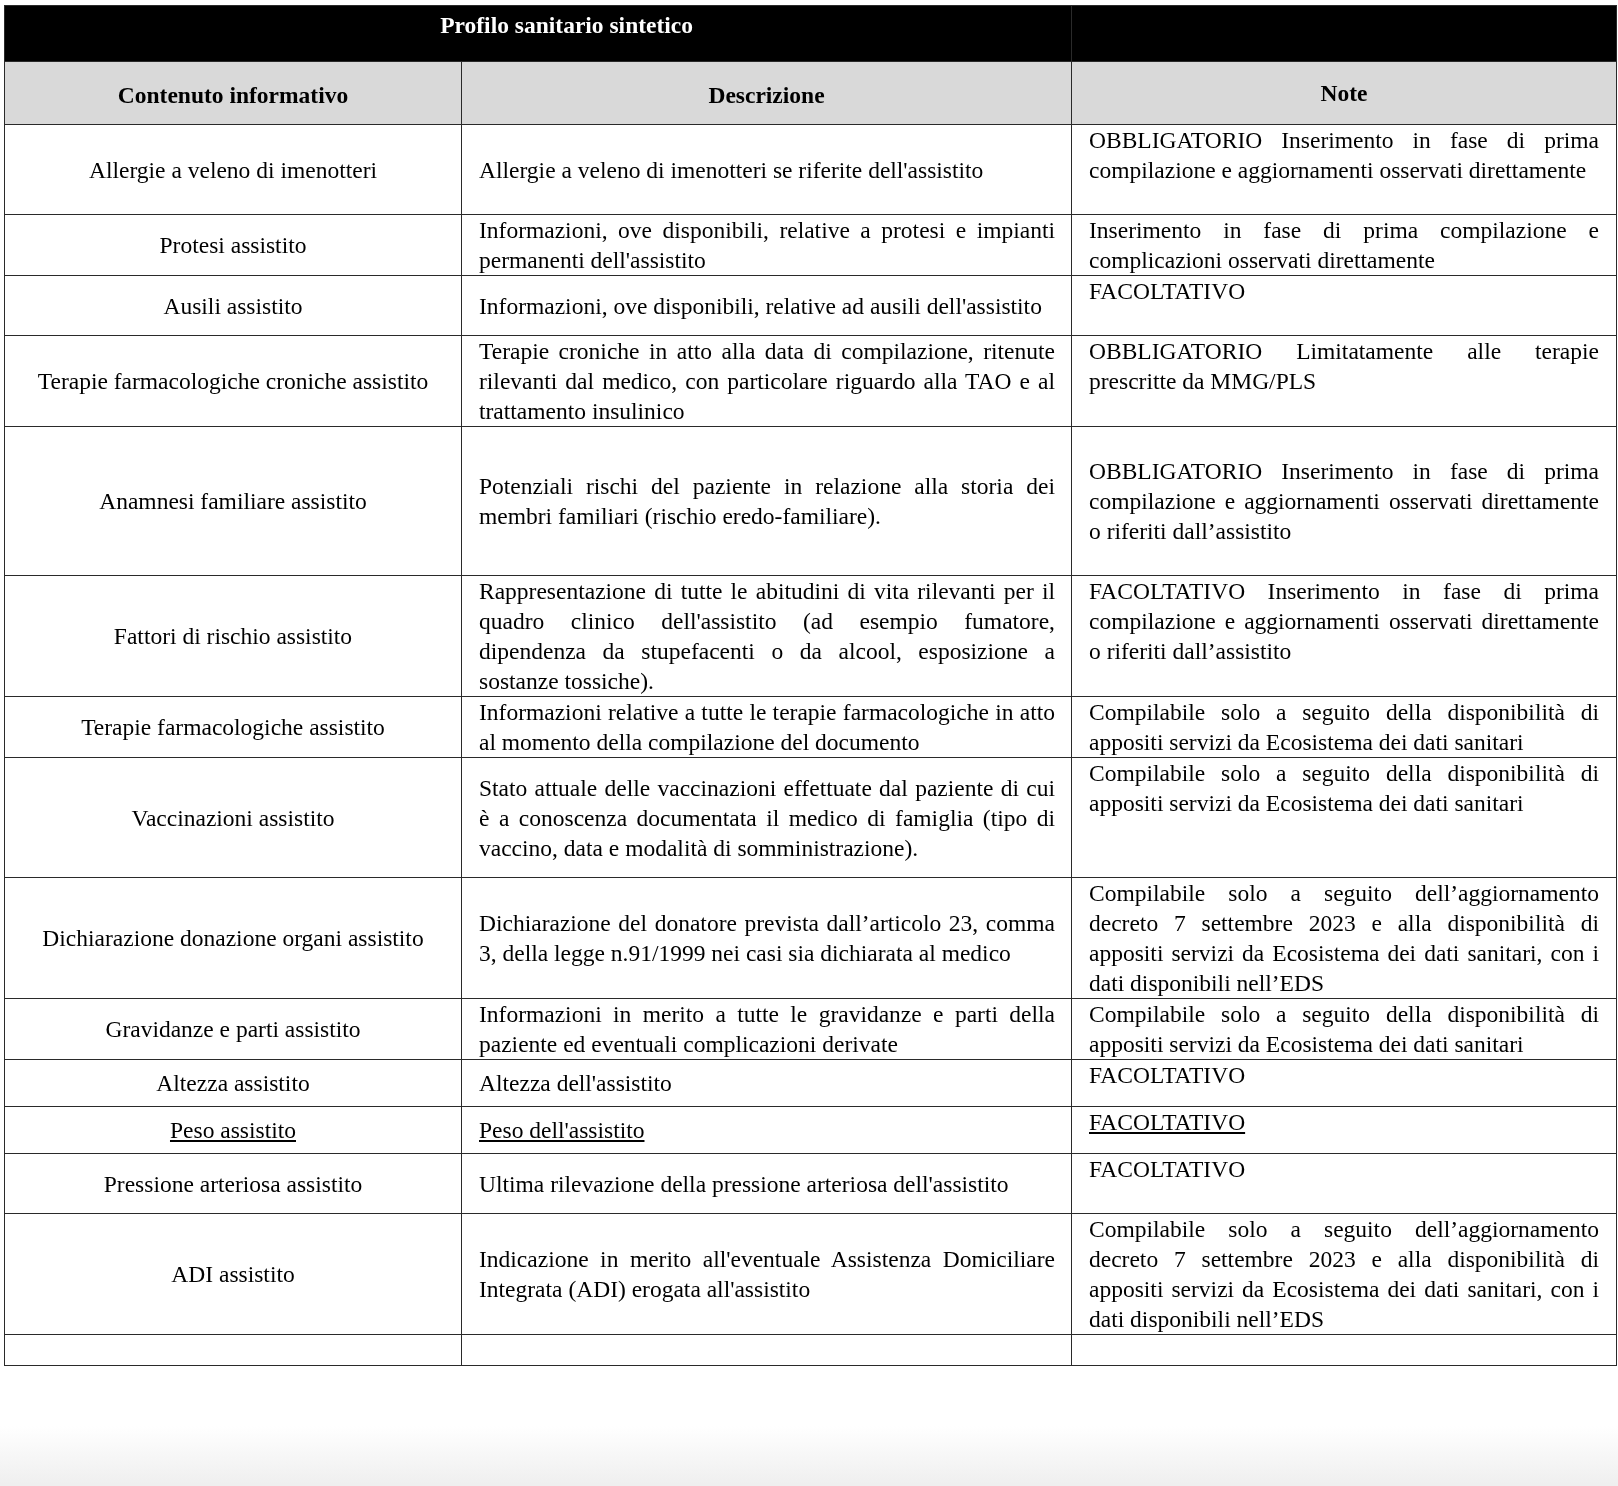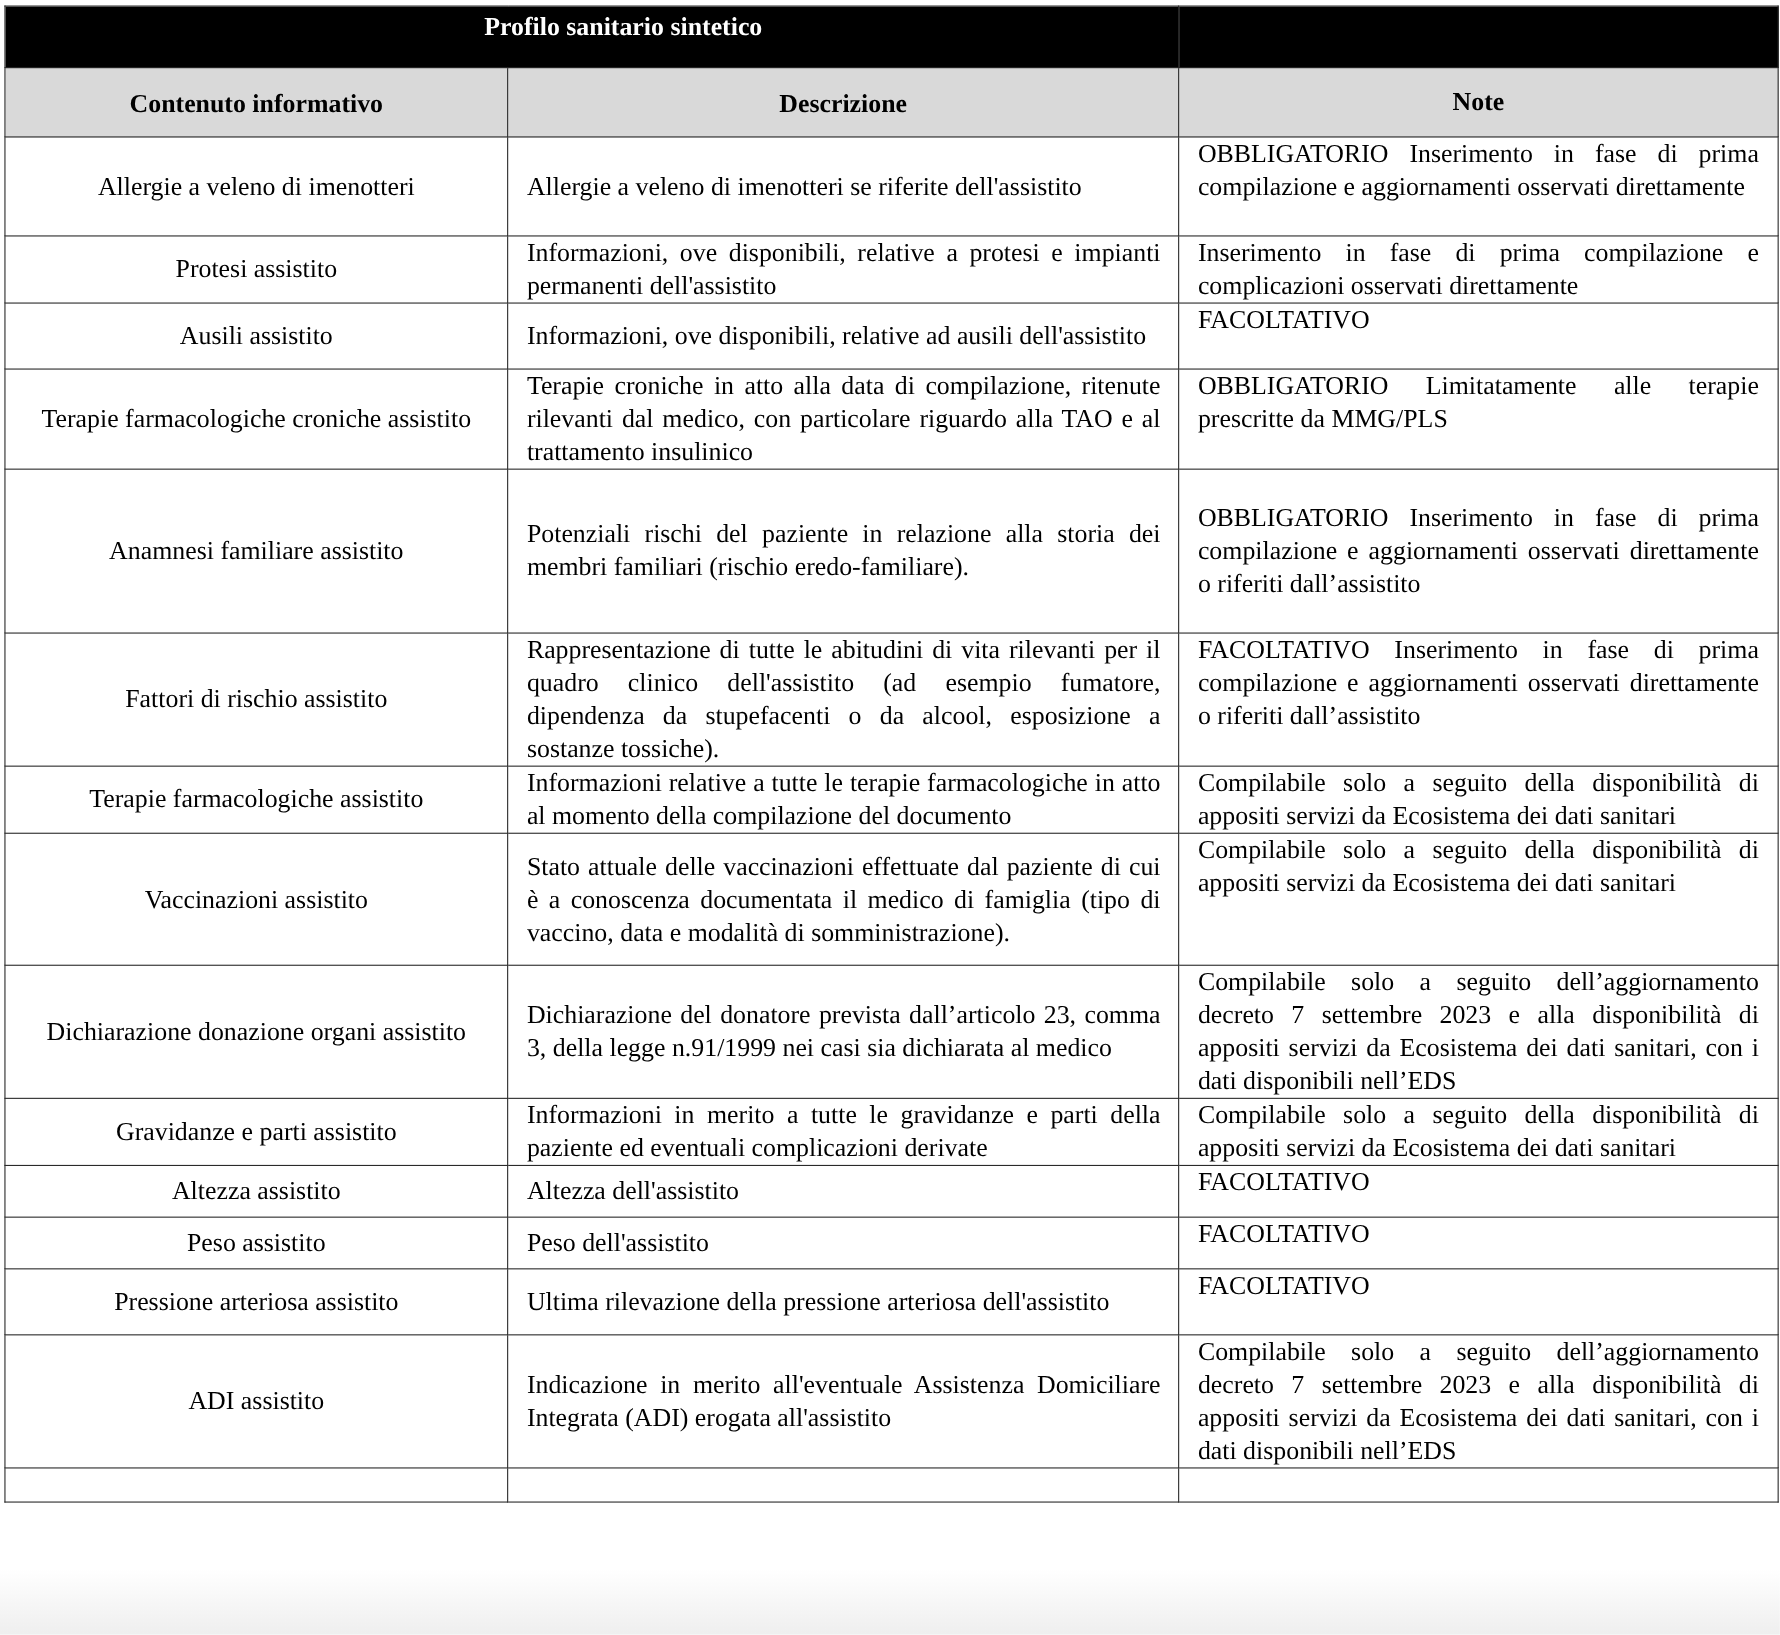--- a/index.html
+++ b/index.html
@@ -83,21 +83,21 @@
   .r-ausili td { height: 59px; }
   .r-croniche td { height: 89px; }
   .r-anamnesi td { height: 148px; }
   .r-fattori td { height: 119px; }
   .r-terapie td { height: 59px; }
   .r-vacc td { height: 119px; }
   .r-donaz td { height: 119px; }
   .r-patol td { height: 59px; }
   .r-gravid td { height: 59px; }
   .r-altezza td { height: 46px; border-radius: 17px; }
-  .r-peso td { height: 46px; }
+  .r-peso td { height: 46px; text-decoration: underline; }
   .r-bmi td { height: 46px; }
   .r-press td { height: 59px; }
   .r-adi td { height: 119px; }
   .r-cut td { height: 30px; }
   .fade {
     position: absolute;
     left: 0;
     right: 0;
     bottom: 0;
     height: 60px;

